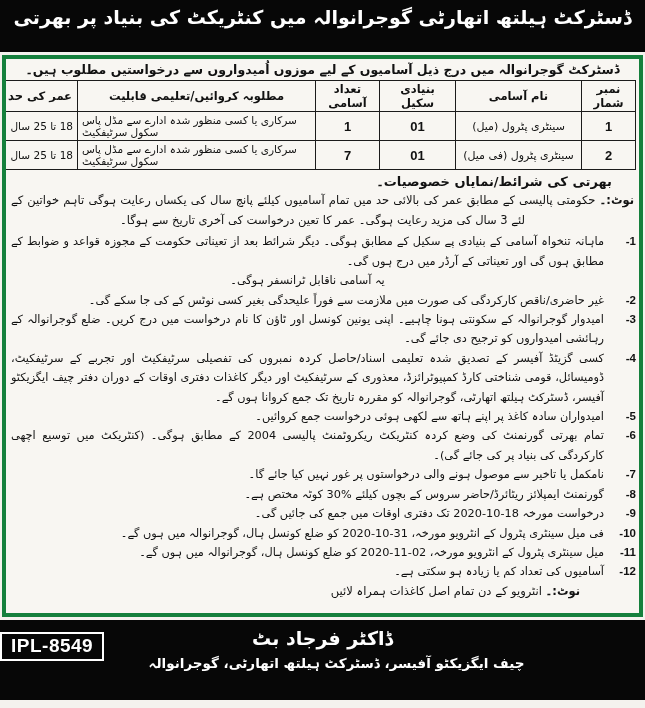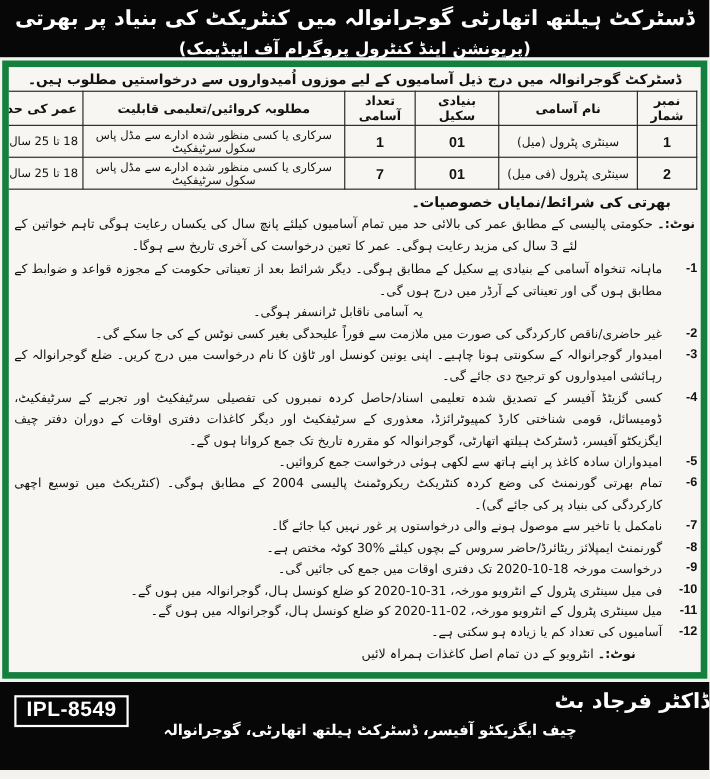--- a/index.html
+++ b/index.html
@@ -20,21 +20,21 @@
   
   .top-banner{
     height:52px;background:var(--banner-bg);color:#fff;
     text-align:center;padding-top:2px;
   }
   .t1{font-size:19px;font-weight:bold;line-height:30px;margin:0;}
   .t2{font-size:15px;font-weight:bold;line-height:24px;margin:0;}
   
   .main-box{
     margin:3px 2px 0 2px;
-    border:6px solid #15803d;
+    border:4px solid #15803d;
     background:var(--box-bg);
     height:562px;overflow:hidden;
     padding:0 3px;
   }
   .intro{
     text-align:center;font-weight:bold;font-size:12.5px;
     padding:3px 2px 3px 2px;
   }
   table{
     width:100%;border-collapse:collapse;table-layout:fixed;
@@ -43,21 +43,21 @@
   th,td{border:1.5px solid #1c1c1c;padding:1px 4px;overflow:hidden;}
   th{font-size:11.5px;font-weight:bold;height:26px;text-align:center;}
   td{height:29px;font-size:11px;}
   .c-serial{width:54px;}
   .c-post{width:126px;}
   .c-scale{width:76px;}
   .c-count{width:64px;}
   .c-qual{width:238px;}
   .c-age{width:75px;}
   td.cell-post{text-align:center;}
-  td.cell-qual{text-align:center;font-size:10.5px;}
+  td.cell-qual{text-align:left;font-size:10.5px;}
   td.cell-age{text-align:right;font-size:10.5px;}
   .latin{font-family:"Liberation Sans",sans-serif;font-weight:bold;font-size:13px;text-align:center;}
   
   .cond-heading{font-weight:bold;font-size:13px;text-align:right;padding:4px 24px 1px 0;}
   .note-para{
     font-size:11.5px;line-height:1.75;
     text-align:justify;text-align-last:center;
     padding:0 2px 1px 2px;
   }
   .note-label{font-weight:bold;}
@@ -74,34 +74,33 @@
     padding-left:2px;
   }
   .center-line{text-align:center;text-align-last:center;}
   .final-note{font-size:11.5px;padding:2px 56px 0 0;text-align:right;}
   
   .footer-banner{
     height:80px;background:var(--banner-bg);color:#fff;
     margin-top:3px;position:relative;
   }
   .ipl{
-    position:absolute;left:13px;top:12px;
+    position:absolute;left:0;top:12px;
     border:2px solid #fff;padding:1px 9px 2px 9px;
     font-family:"Liberation Sans",sans-serif;font-weight:bold;font-size:19px;
     letter-spacing:.5px;direction:ltr;color:#fff;background:transparent;
   }
-  .officer-name{font-size:19px;font-weight:bold;padding-top:7px;margin:0;}
+  .officer-name{text-align:center;font-size:19px;font-weight:bold;padding-top:7px;margin:0;}
   .officer-title{text-align:center;font-size:13.5px;font-weight:bold;margin-top:6px;padding-left:28px;}
 </style>
 </head>
 <body>
 
 <div class="top-banner">
   <h1 class="t1">ڈسٹرکٹ ہیلتھ اتھارٹی گوجرانوالہ میں کنٹریکٹ کی بنیاد پر بھرتی</h1>
-  <h2 class="t2">(پریونشن اینڈ کنٹرول پروگرام آف ایپڈیمک)</h2>
 </div>
 
 <div class="main-box">
 
   <div class="intro">ڈسٹرکٹ گوجرانوالہ میں درج ذیل آسامیوں کے لیے موزوں اُمیدواروں سے درخواستیں مطلوب ہیں۔</div>
 
   <table>
     <colgroup>
       <col class="c-serial">
         <col class="c-post">

